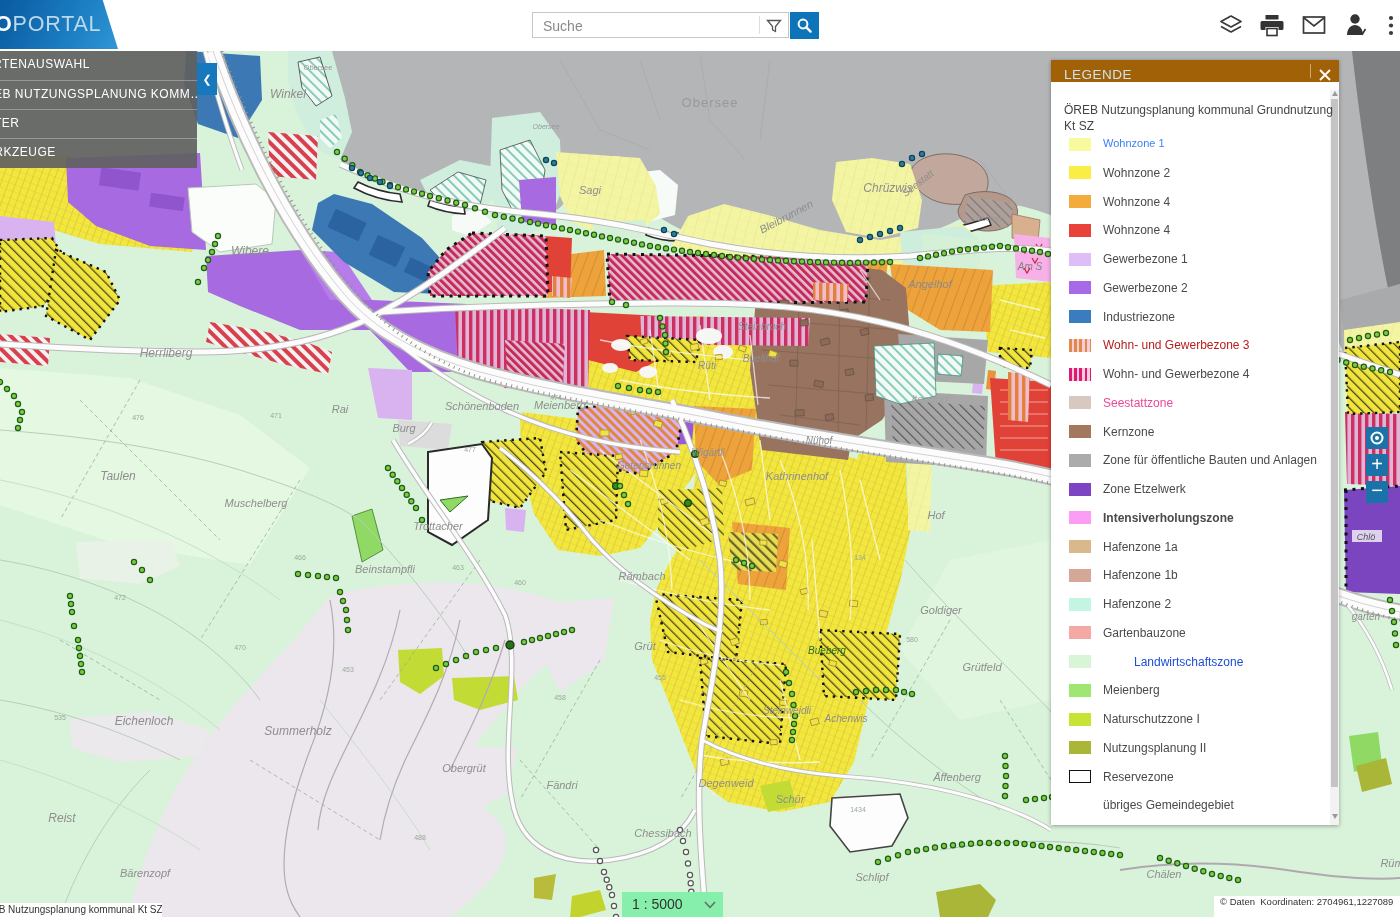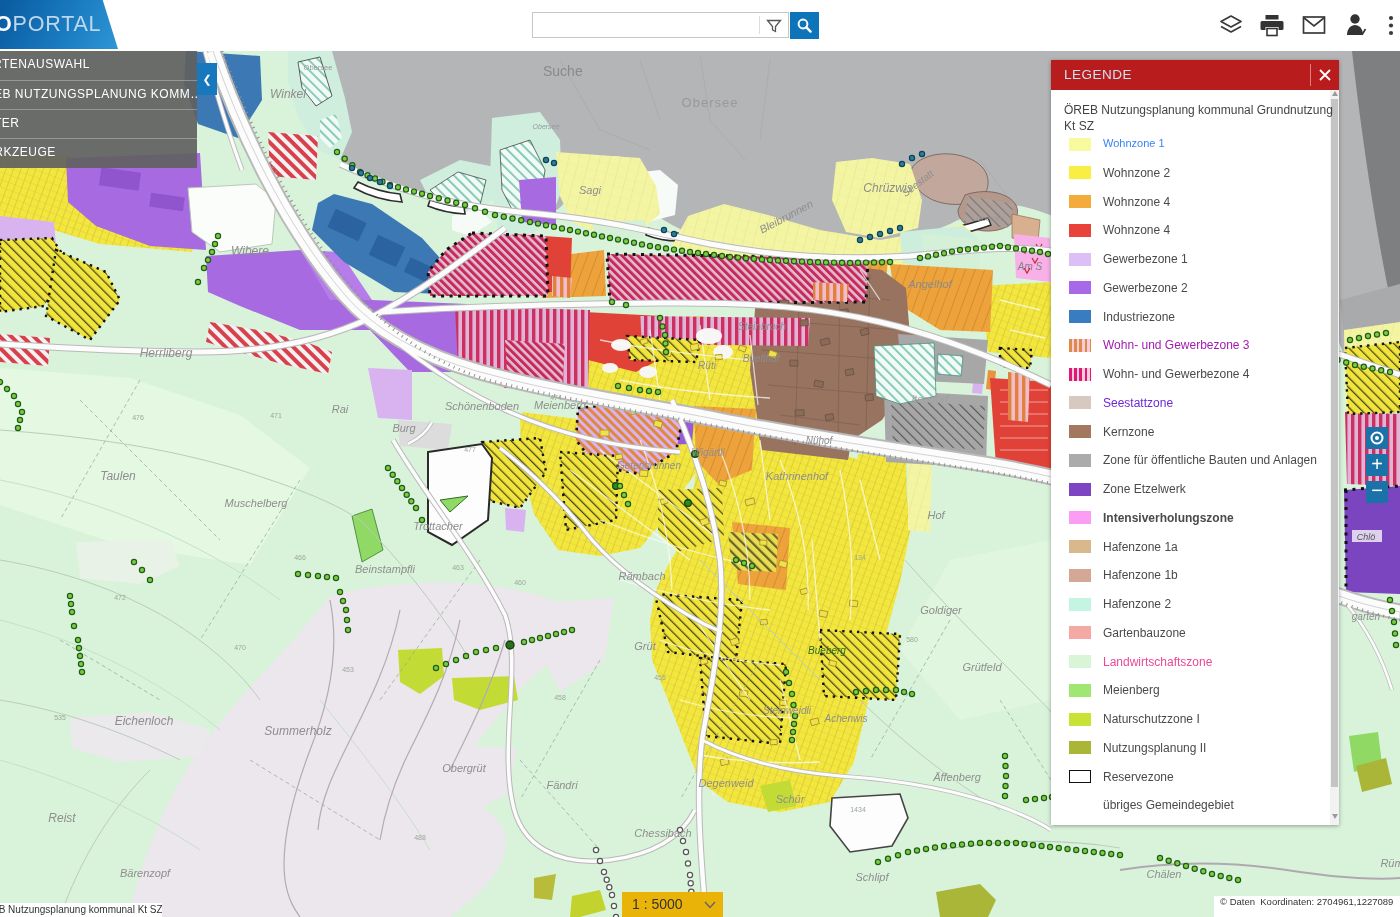--- a/index.html
+++ b/index.html
@@ -781,21 +781,21 @@
     <div class="abs" style="left:0;top:109px;width:197px;height:1px;background:rgba(255,255,255,0.3);"></div>
     <div class="abs" style="left:0;top:138px;width:197px;height:29px;overflow:hidden;">
       <div style="position:absolute;left:-26px;top:7px;color:#fff;font-size:12px;letter-spacing:0.5px;white-space:nowrap;">WERKZEUGE</div>
     </div>
     <div class="abs" style="left:0;top:138px;width:197px;height:1px;background:rgba(255,255,255,0.3);"></div>
     <div class="abs" style="left:197px;top:63px;width:20px;height:32px;background:#1878bd;color:#fff;text-align:center;line-height:32px;font-size:11px;">❮</div>
     <div class="abs" style="left:0;top:0;width:1400px;height:51px;background:#fff;"></div>
     <div class="abs" style="left:0;top:0;width:118px;height:49px;background:linear-gradient(115deg,#0a5a9f 0%,#1b7dc2 60%,#2f96d6 100%);clip-path:polygon(0 0,87% 0,100% 100%,0 100%);"></div>
     <div class="abs" style="left:-5px;top:12px;font-size:21.5px;color:#fff;font-weight:bold;letter-spacing:0.8px;">O<span style="font-weight:normal;color:#bcd8ec;">PORTAL</span></div>
     <div class="abs" style="left:532px;top:12px;width:257px;height:26px;border:1px solid #c6c6c6;background:#fff;box-sizing:border-box;">
-      <span style="position:absolute;left:10px;top:5px;font-size:14px;color:#8a8a8a;margin-top:45px;">Suche</span>
+      <span style="position:absolute;left:10px;top:5px;font-size:14px;color:#8a8a8a;">Suche</span>
       <div style="position:absolute;right:28px;top:3px;bottom:3px;width:1px;background:#ddd;"></div>
       <svg style="position:absolute;right:6px;top:5px;" width="16" height="16" viewBox="0 0 16 16">
         <path d="M1.5,2.5 L14.5,2.5 L9.5,8.5 L9.5,13.5 L6.5,11.8 L6.5,8.5 Z" fill="none" stroke="#555" stroke-width="1.3"></path>
       </svg>
     </div>
     <div class="abs" style="left:790px;top:12px;width:29px;height:27px;background:#0e74ba;">
       <svg style="position:absolute;left:6px;top:5px;" width="17" height="17" viewBox="0 0 17 17">
         <circle cx="7" cy="7" r="4.4" fill="none" stroke="#fff" stroke-width="2"></circle>
         <line x1="10.4" y1="10.4" x2="14.6" y2="14.6" stroke="#fff" stroke-width="2.4" stroke-linecap="round"></line>
       </svg>
@@ -819,21 +819,21 @@
  <path d="M3,22 c0,-6.5 4,-10 8,-10 c4,0 8,3.5 8,10 Z"></path>
  <path d="M15,18 l3.5,3 l3,-5" stroke="#333" stroke-width="1.6" fill="none"></path>
 </g>
 <g transform="translate(168,0)" fill="#3a3a3a">
  <circle cx="5" cy="5" r="2.1"></circle>
         <circle cx="5" cy="12.5" r="2.1"></circle>
         <circle cx="5" cy="20" r="2.1"></circle>
 </g>
     </svg>
     <div class="abs" style="left:1051px;top:60px;width:288px;height:765px;background:#fff;box-shadow:0 1px 4px rgba(0,0,0,0.35);"></div>
-    <div class="abs" style="left:1051px;top:60px;width:288px;height:30px;background:#b91c1c;">
+    <div class="abs" style="left:1051px;top:60px;width:288px;height:22px;background:#a16207;">
       <span style="position:absolute;left:13px;top:7px;color:#cce2f2;font-size:13.5px;letter-spacing:0.5px;">LEGENDE</span>
       <div style="position:absolute;right:28px;top:4px;bottom:4px;width:1px;background:rgba(255,255,255,0.45);"></div>
       <svg style="position:absolute;right:7px;top:8px;" width="14" height="14" viewBox="0 0 14 14">
         <path d="M2,2 L12,12 M12,2 L2,12" stroke="#fff" stroke-width="1.9"></path>
       </svg>
     </div>
     <div class="abs" style="left:1330px;top:90px;width:9px;height:735px;background:#f2f2f2;"></div>
     <div class="abs" style="left:1331px;top:99px;width:7px;height:688px;background:#c4c4c4;"></div>
     <div class="abs" style="left:1331.5px;top:91px;width:0;height:0;border-left:3.5px solid transparent;border-right:3.5px solid transparent;border-bottom:5px solid #9a9a9a;"></div>
     <div class="abs" style="left:1331.5px;top:814px;width:0;height:0;border-left:3.5px solid transparent;border-right:3.5px solid transparent;border-top:5px solid #9a9a9a;"></div>
@@ -846,64 +846,64 @@
     <div class="abs" style="left:1103px;top:194.5px;font-size:12px;color:#4a4a4a;">Wohnzone 4</div>
     <div class="abs" style="left:1069px;top:223.8px;width:22px;height:13px;background:#e8423a;"></div>
     <div class="abs" style="left:1103px;top:223.2px;font-size:12px;color:#4a4a4a;">Wohnzone 4</div>
     <div class="abs" style="left:1069px;top:252.5px;width:22px;height:13px;background:#ddbef7;"></div>
     <div class="abs" style="left:1103px;top:252.0px;font-size:12px;color:#4a4a4a;">Gewerbezone 1</div>
     <div class="abs" style="left:1069px;top:281.2px;width:22px;height:13px;background:#a869e8;"></div>
     <div class="abs" style="left:1103px;top:280.8px;font-size:12px;color:#4a4a4a;">Gewerbezone 2</div>
     <div class="abs" style="left:1069px;top:310.0px;width:22px;height:13px;background:#3a7cc0;"></div>
     <div class="abs" style="left:1103px;top:309.5px;font-size:12px;color:#4a4a4a;">Industriezone</div>
     <div class="abs" style="left:1069px;top:338.8px;width:22px;height:13px;background:repeating-linear-gradient(90deg,#e08a4a 0,#e08a4a 2.6px,#f6cdd8 2.6px,#f6cdd8 5.2px);"></div>
-    <div class="abs" style="left:1103px;top:338.2px;font-size:12px;color:#a21caf;">Wohn- und Gewerbezone 3</div>
+    <div class="abs" style="left:1103px;top:338.2px;font-size:12px;color:#b91c1c;">Wohn- und Gewerbezone 3</div>
     <div class="abs" style="left:1069px;top:367.5px;width:22px;height:13px;background:repeating-linear-gradient(90deg,#e01878 0,#e01878 2.6px,#f6cdd8 2.6px,#f6cdd8 5.2px);"></div>
     <div class="abs" style="left:1103px;top:367.0px;font-size:12px;color:#4a4a4a;">Wohn- und Gewerbezone 4</div>
     <div class="abs" style="left:1069px;top:396.2px;width:22px;height:13px;background:#d8c9c0;"></div>
-    <div class="abs" style="left:1103px;top:395.8px;font-size:12px;color:#6d28d9;text-align:right;">Seestattzone</div>
+    <div class="abs" style="left:1103px;top:395.8px;font-size:12px;color:#ec4899;text-align:right;">Seestattzone</div>
     <div class="abs" style="left:1069px;top:425.0px;width:22px;height:13px;background:#a3785f;"></div>
     <div class="abs" style="left:1103px;top:424.5px;font-size:12px;color:#4a4a4a;">Kernzone</div>
     <div class="abs" style="left:1069px;top:453.8px;width:22px;height:13px;background:#ababab;"></div>
     <div class="abs" style="left:1103px;top:453.2px;font-size:12px;color:#4a4a4a;">Zone für öffentliche Bauten und Anlagen</div>
     <div class="abs" style="left:1069px;top:482.5px;width:22px;height:13px;background:#7d44c4;"></div>
     <div class="abs" style="left:1103px;top:482.0px;font-size:12px;color:#4a4a4a;">Zone Etzelwerk</div>
     <div class="abs" style="left:1069px;top:511.2px;width:22px;height:13px;background:#fb9cf5;"></div>
     <div class="abs" style="left:1103px;top:510.8px;font-size:12px;color:#4a4a4a;font-weight:bold;">Intensiverholungszone</div>
     <div class="abs" style="left:1069px;top:540.0px;width:22px;height:13px;background:#d9b98c;"></div>
     <div class="abs" style="left:1103px;top:539.5px;font-size:12px;color:#4a4a4a;">Hafenzone 1a</div>
     <div class="abs" style="left:1069px;top:568.8px;width:22px;height:13px;background:#d4a796;"></div>
     <div class="abs" style="left:1103px;top:568.2px;font-size:12px;color:#4a4a4a;">Hafenzone 1b</div>
     <div class="abs" style="left:1069px;top:597.5px;width:22px;height:13px;background:#c4f5e2;"></div>
     <div class="abs" style="left:1103px;top:597.0px;font-size:12px;color:#4a4a4a;">Hafenzone 2</div>
     <div class="abs" style="left:1069px;top:626.2px;width:22px;height:13px;background:#f4a9a4;"></div>
     <div class="abs" style="left:1103px;top:625.8px;font-size:12px;color:#4a4a4a;">Gartenbauzone</div>
     <div class="abs" style="left:1069px;top:655.0px;width:22px;height:13px;background:#d8f5d8;"></div>
-    <div class="abs" style="left:1103px;top:654.5px;font-size:12px;color:#ec4899;">Landwirtschaftszone</div>
+    <div class="abs" style="left:1134px;top:654.5px;font-size:12px;color:#1d4ed8;">Landwirtschaftszone</div>
     <div class="abs" style="left:1069px;top:683.8px;width:22px;height:13px;background:#9fe672;"></div>
     <div class="abs" style="left:1103px;top:683.2px;font-size:12px;color:#4a4a4a;">Meienberg</div>
     <div class="abs" style="left:1069px;top:712.5px;width:22px;height:13px;background:#c8e236;"></div>
     <div class="abs" style="left:1103px;top:712.0px;font-size:12px;color:#4a4a4a;">Naturschutzzone I</div>
     <div class="abs" style="left:1069px;top:741.2px;width:22px;height:13px;background:#a9b637;"></div>
     <div class="abs" style="left:1103px;top:740.8px;font-size:12px;color:#4a4a4a;">Nutzungsplanung II</div>
     <div class="abs" style="left:1069px;top:770.0px;width:22px;height:13px;background:#fff;border:1.6px solid #111;box-sizing:border-box;"></div>
     <div class="abs" style="left:1103px;top:769.5px;font-size:12px;color:#4a4a4a;">Reservezone</div>
     <div class="abs" style="left:1103px;top:798.2px;font-size:12px;color:#4a4a4a;">übriges Gemeindegebiet</div>
     <div class="abs" style="left:1366px;top:427px;width:22px;height:22px;background:#1b72a8;">
       <svg style="position:absolute;left:3px;top:3px;" width="16" height="16" viewBox="0 0 16 16">
         <circle cx="8" cy="8" r="5.5" fill="none" stroke="#fff" stroke-width="2"></circle>
         <circle cx="8" cy="8" r="2" fill="#fff"></circle>
       </svg>
     </div>
     <div class="abs" style="left:1366px;top:454px;width:22px;height:22px;background:#1b72a8;color:#fff;font-size:20px;text-align:center;line-height:20px;">+</div>
     <div class="abs" style="left:1366px;top:481px;width:22px;height:22px;background:#1b72a8;color:#fff;font-size:20px;text-align:center;line-height:18px;">−</div>
     <div class="abs" style="left:0;top:903px;width:162px;height:14px;background:#fff;overflow:hidden;">
       <span style="position:absolute;left:-23px;top:1px;font-size:10px;color:#333;white-space:nowrap;">ÖREB Nutzungsplanung kommunal Kt SZ</span>
     </div>
-    <div class="abs" style="left:622px;top:892px;width:101px;height:25px;background:#eab308;">
+    <div class="abs" style="left:622px;top:892px;width:101px;height:25px;background:#86efac;">
       <span style="position:absolute;left:10px;top:4px;font-size:14px;color:#333;">1 : 5000</span>
       <svg style="position:absolute;right:7px;top:9px;" width="12" height="8" viewBox="0 0 12 8">
         <path d="M1,1 L6,6.5 L11,1" fill="none" stroke="#666" stroke-width="1.5"></path>
       </svg>
     </div>
     <div class="abs" style="left:1214px;top:896px;width:186px;height:21px;background:#fff;">
       <span style="position:absolute;left:6px;top:0;font-size:9.5px;color:#333;white-space:nowrap;text-align:right;">© Daten&nbsp;&nbsp;Koordinaten: 2704961,1227089</span>
     </div>
 </div>
 </body></html>

